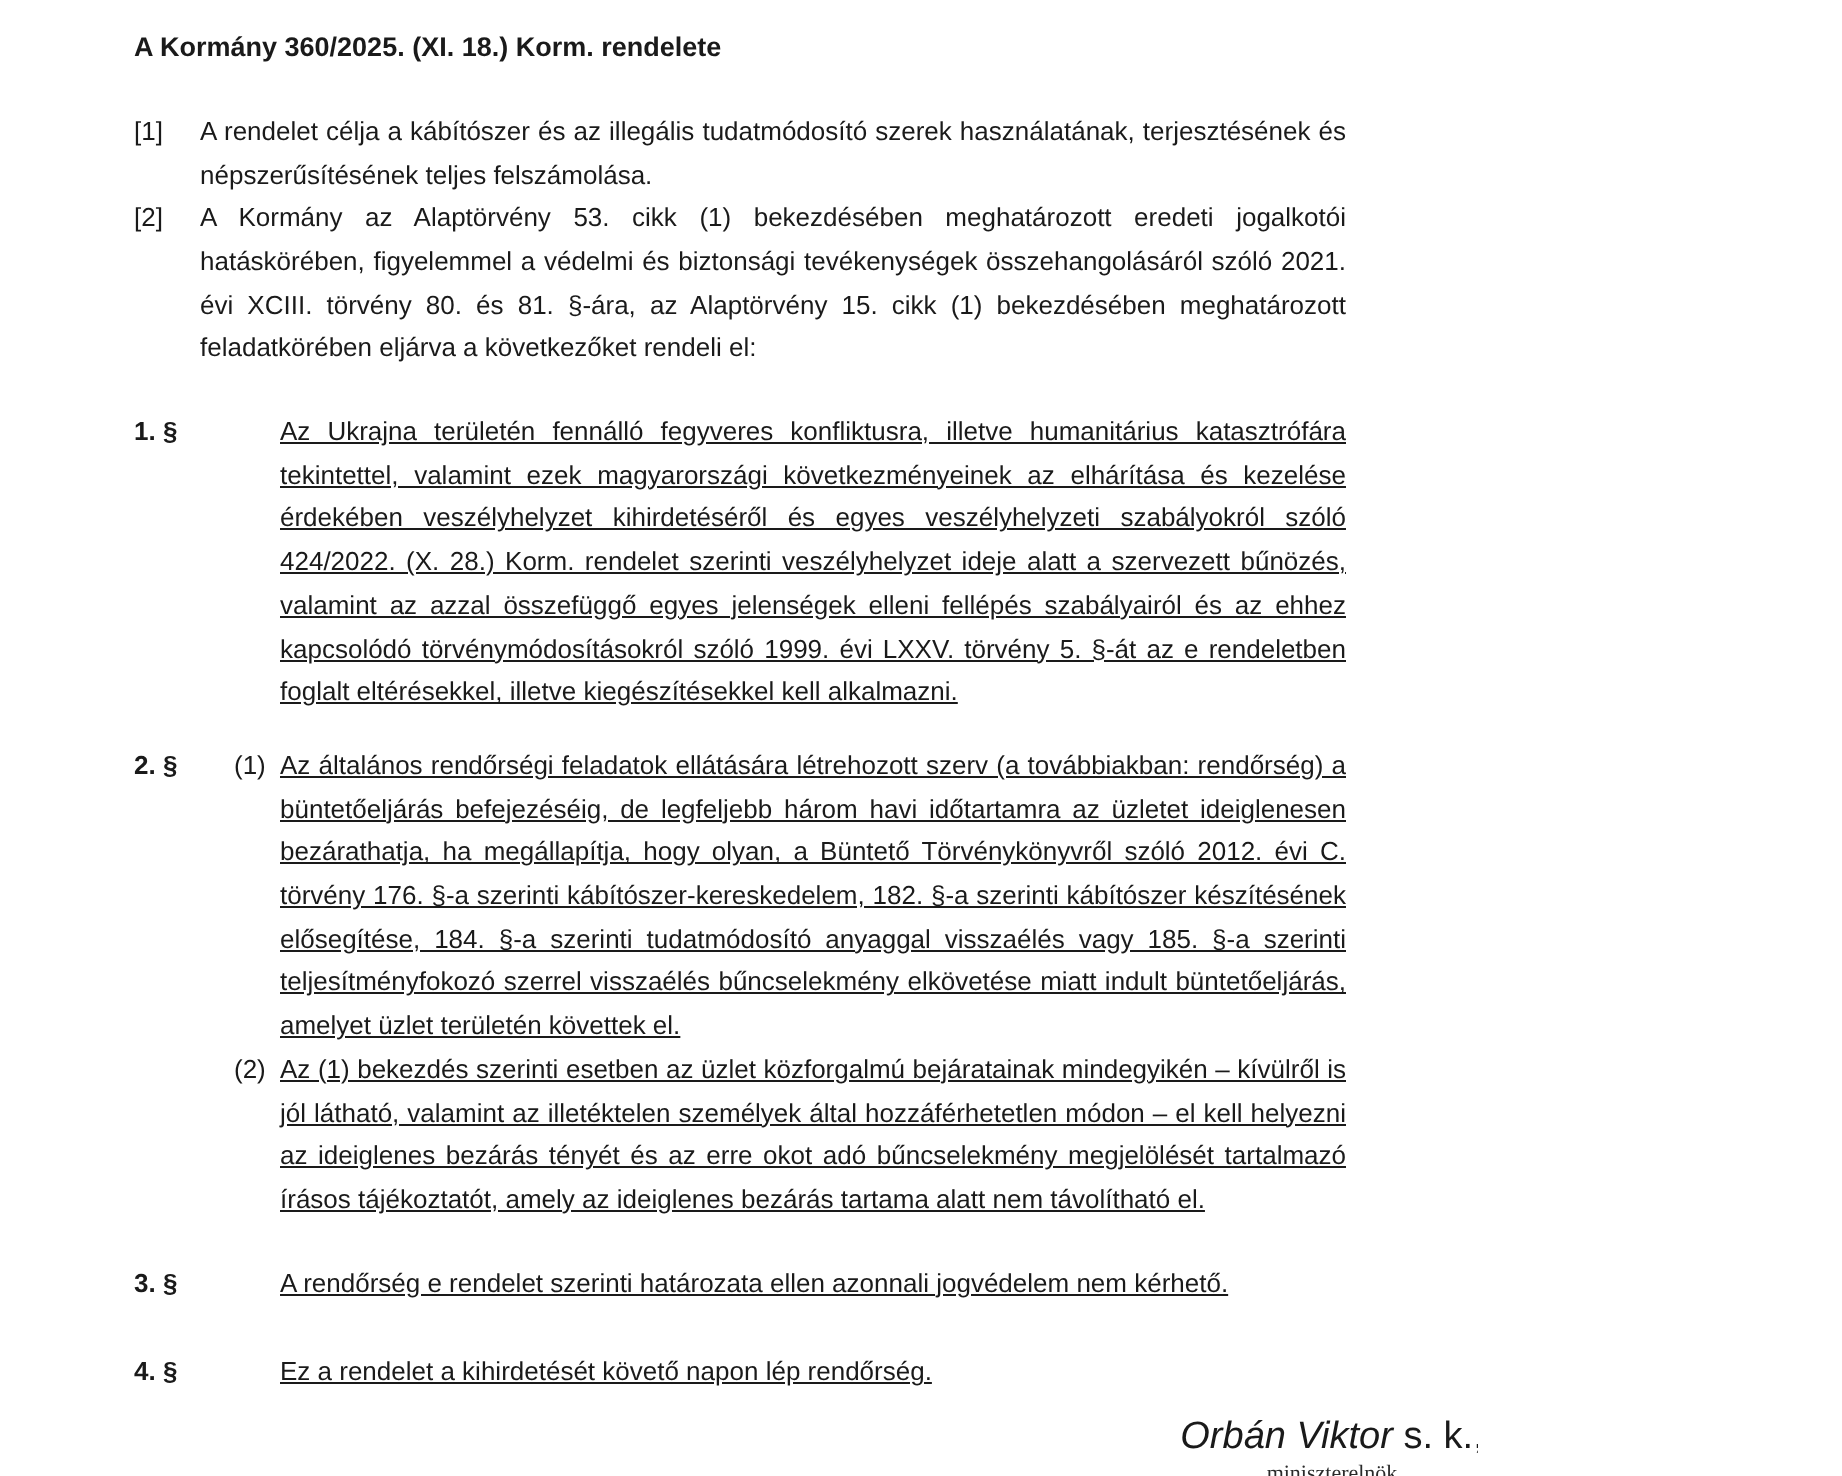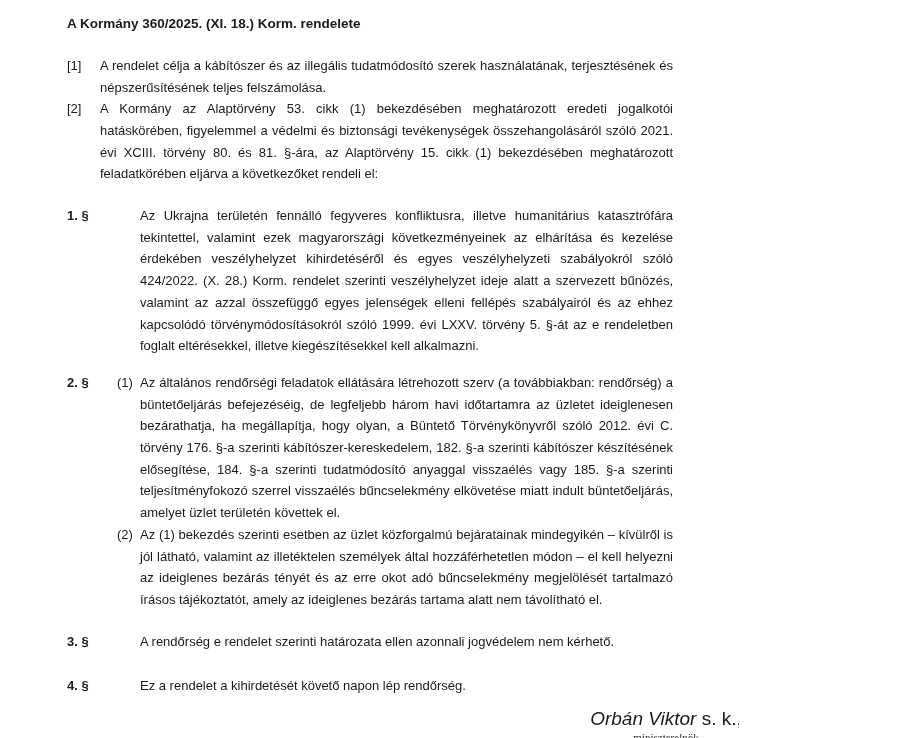--- a/index.html
+++ b/index.html
@@ -47,20 +47,21 @@
   .section.s3 { margin-top: 20px; }
   .section.s4 { margin-top: 23px; }
   .section-number {
     position: absolute;
     left: 0;
     top: 0;
     font-weight: bold;
   }
   .section-para {
     position: relative;
+    text-decoration: underline;
   }
   .para-marker {
     position: absolute;
     left: -23px;
     top: 0;
   }
   .signature {
     margin-top: 12px;
     margin-left: 479px;
     width: 240px;

